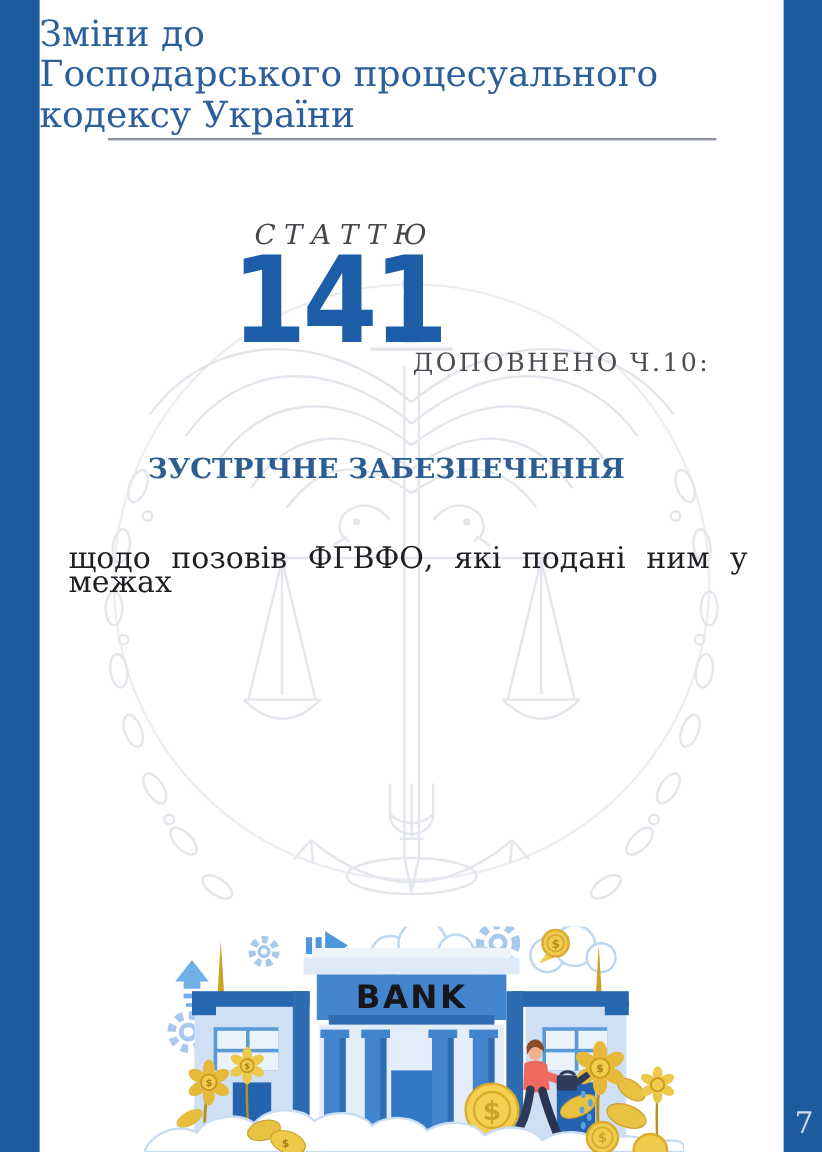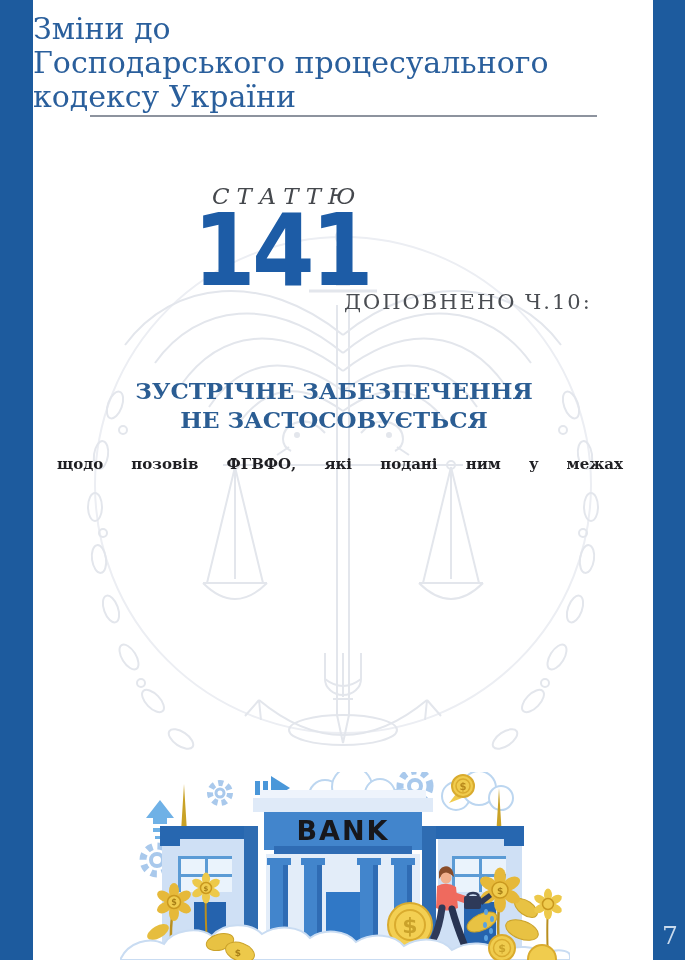--- a/index.html
+++ b/index.html
@@ -15,23 +15,23 @@
   .title-underline{position:absolute;top:115px;left:90px;width:507px;height:2px;
         background:#8d939e;z-index:2;}
   .article-label{position:absolute;top:185px;left:212px;z-index:2;color:#45484d;
         font-size:23px;line-height:1;letter-spacing:7px;font-style:italic;}
   .article-number{position:absolute;top:203px;left:193px;z-index:2;color:#1d5ca6;
         font-family:"DejaVu Sans",sans-serif;font-weight:800;font-size:100px;line-height:96px;
         letter-spacing:-0.04em;transform:scaleX(0.9);transform-origin:left top;}
   .article-amendment{position:absolute;top:250px;left:344px;z-index:2;color:#4a4d52;
         font-size:21px;line-height:1;letter-spacing:2px;margin-top:42px;}
   .heading{position:absolute;top:376px;left:33px;width:578px;text-align:center;z-index:2;
-        color:#2b5d93;font-size:23px;line-height:29px;font-weight:700;padding-left:12px;}
+        color:#2b5d93;font-size:23px;line-height:29px;font-weight:700;}
   .body-text{position:absolute;top:455px;left:57px;width:566px;z-index:2;color:#1f1f23;
-        font-size:15px;line-height:19.5px;font-weight:bold;}
+        font-size:25px;line-height:19.5px;}
   .body-text .just{text-align:justify;text-align-last:justify;}
   .watermark{position:absolute;left:63px;top:195px;z-index:1;}
   .illustration{position:absolute;left:120px;top:772px;z-index:3;}
 </style>
 </head>
 <body>
 
 <div class="page">
 
   <div class="border-bar border-left"></div>
@@ -44,21 +44,20 @@
     <div>кодексу України</div>
   </div>
   <div class="title-underline"></div>
 
   <div class="article-label">СТАТТЮ</div>
   <div class="article-number">141</div>
   <div class="article-amendment">ДОПОВНЕНО Ч.10:</div>
 
   <div class="heading">
     <div>ЗУСТРІЧНЕ ЗАБЕЗПЕЧЕННЯ</div>
-    <div>НЕ ЗАСТОСОВУЄТЬСЯ</div>
   </div>
   <div class="body-text">
     <div class="just">щодо позовів ФГВФО, які подані ним у межах</div>
   </div>
 
   <svg class="watermark" width="560" height="575" viewBox="0 0 560 575">
     <g fill="none" stroke="#e3e6ec" stroke-width="2">
       <circle cx="280" cy="290" r="248" stroke="#eceef3"></circle>
 
       <g>

